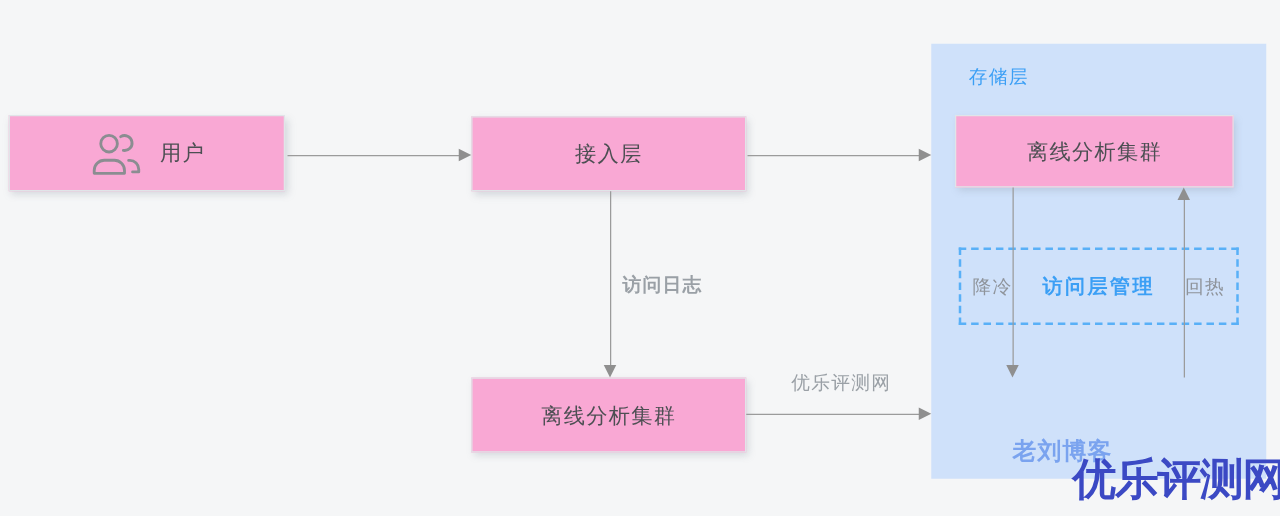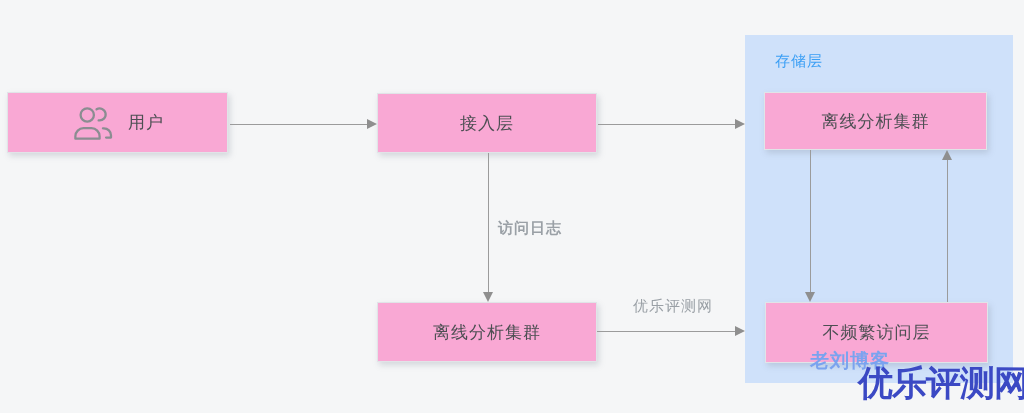--- a/index.html
+++ b/index.html
@@ -98,24 +98,26 @@
   </div>
 
   <div class="box" style="left:377px;top:302px;width:220px;height:60px;text-align:center;">
     <span>离线分析集群</span>
   </div>
 
   <div class="box" style="left:764px;top:92px;width:223px;height:58px;">
     <span>离线分析集群</span>
   </div>
 
-  <div class="box" style="left:765px;top:302px;width:223px;height:61px;">
-    <span>不频繁访问层</span>
+
+  <div class="dashed-box">
+    <span class="mgmt-side mgmt-left">降冷</span>
+    <span class="mgmt-center">访问层管理</span>
+    <span class="mgmt-side mgmt-right">回热</span>
   </div>
-
 
   <div class="h-line" style="left:230px;top:124px;width:139px;"></div>
   <div class="arrow-right" style="left:367px;top:119px;"></div>
 
   <div class="h-line" style="left:598px;top:124px;width:138px;"></div>
   <div class="arrow-right" style="left:735px;top:119px;"></div>
 
   <div class="v-line" style="left:488px;top:153px;height:140px;"></div>
   <div class="arrow-down" style="left:483px;top:292px;"></div>
   <div class="edge-label" style="left:498px;top:219px;font-weight:bold;">访问日志</div>

